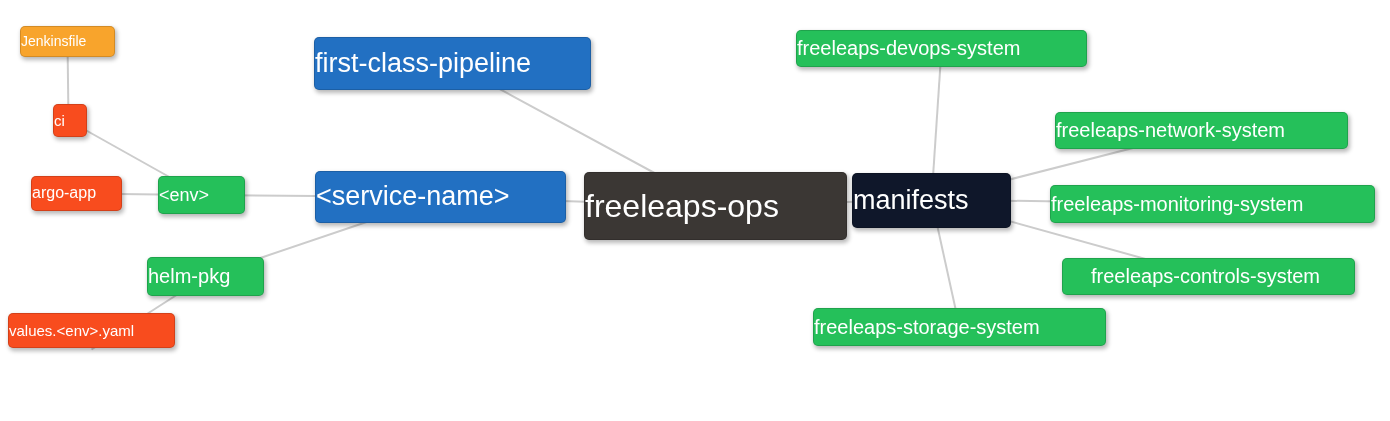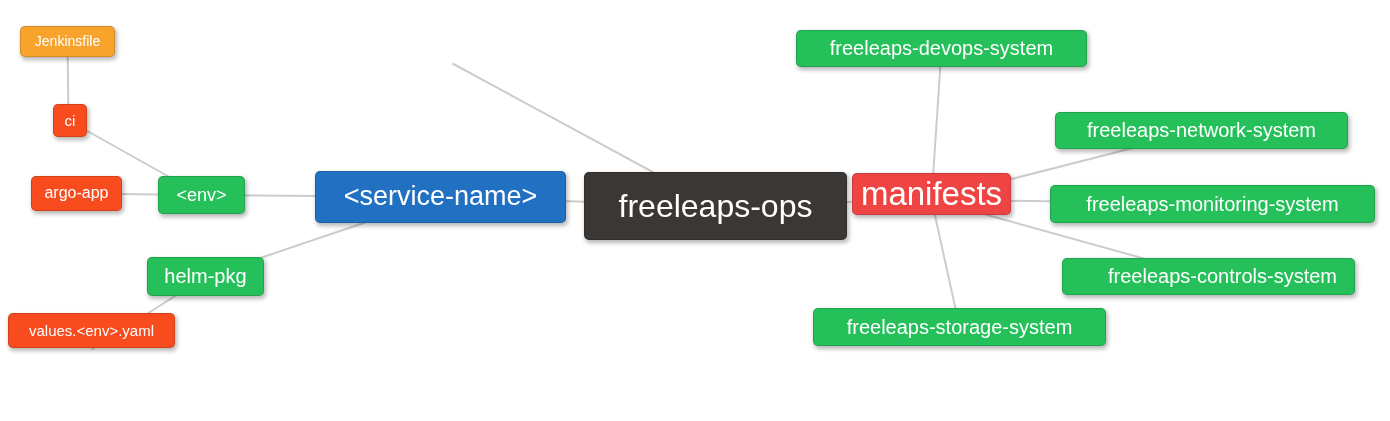--- a/index.html
+++ b/index.html
@@ -28,21 +28,21 @@
     left: 0;
     top: 0;
     width: 1390px;
     height: 421px;
     z-index: 1;
   }
   .node {
     position: absolute;
     display: flex;
     align-items: center;
-    justify-content: center;
+    justify-content: flex-start;
     box-sizing: border-box;
     border-radius: 5px;
     border: 1px solid rgba(0,0,0,0.15);
     box-shadow: 1.5px 2.5px 4px rgba(0,0,0,0.28);
     color: #ffffff;
     white-space: nowrap;
     cursor: default;
     user-select: none;
   }
   .node span {
@@ -83,27 +83,30 @@
       </div>
       <div class="node" style="left: 31px; top: 176px; width: 91px; height: 35px; background: rgb(248, 76, 30); font-size: 16px;">
         <span>argo-app</span>
       </div>
       <div class="node" style="left: 147px; top: 257px; width: 117px; height: 39px; background: rgb(37, 192, 90); font-size: 20px;">
         <span>helm-pkg</span>
       </div>
       <div class="node" style="left: 8px; top: 313px; width: 167px; height: 35px; background: rgb(248, 76, 30); font-size: 15px;">
         <span>values.&lt;env&gt;.yaml</span>
       </div>
+      <div class="node" style="left: 314px; top: 37px; width: 277px; height: 53px; background: rgb(34, 112, 194); font-size: 27px;">
+        <span>first-class-pipeline</span>
+      </div>
       <div class="node" style="left: 315px; top: 171px; width: 251px; height: 52px; background: rgb(34, 112, 194); font-size: 27px;">
         <span>&lt;service-name&gt;</span>
       </div>
       <div class="node" style="left: 584px; top: 172px; width: 263px; height: 68px; background: rgb(59, 55, 52); font-size: 32px;">
         <span>freeleaps-ops</span>
       </div>
-      <div class="node" style="left: 852px; top: 173px; width: 159px; height: 42px; background: #ef4444; font-size: 33px;">
+      <div class="node" style="left: 852px; top: 173px; width: 159px; height: 55px; background: #0f172a; font-size: 27px;">
         <span>manifests</span>
       </div>
       <div class="node" style="left: 796px; top: 30px; width: 291px; height: 37px; background: rgb(37, 192, 90); font-size: 20px;">
         <span>freeleaps-devops-system</span>
       </div>
       <div class="node" style="left: 1055px; top: 112px; width: 293px; height: 37px; background: rgb(37, 192, 90); font-size: 20px;">
         <span>freeleaps-network-system</span>
       </div>
       <div class="node" style="left: 1050px; top: 185px; width: 325px; height: 38px; background: rgb(37, 192, 90); font-size: 20px;">
         <span>freeleaps-monitoring-system</span>

